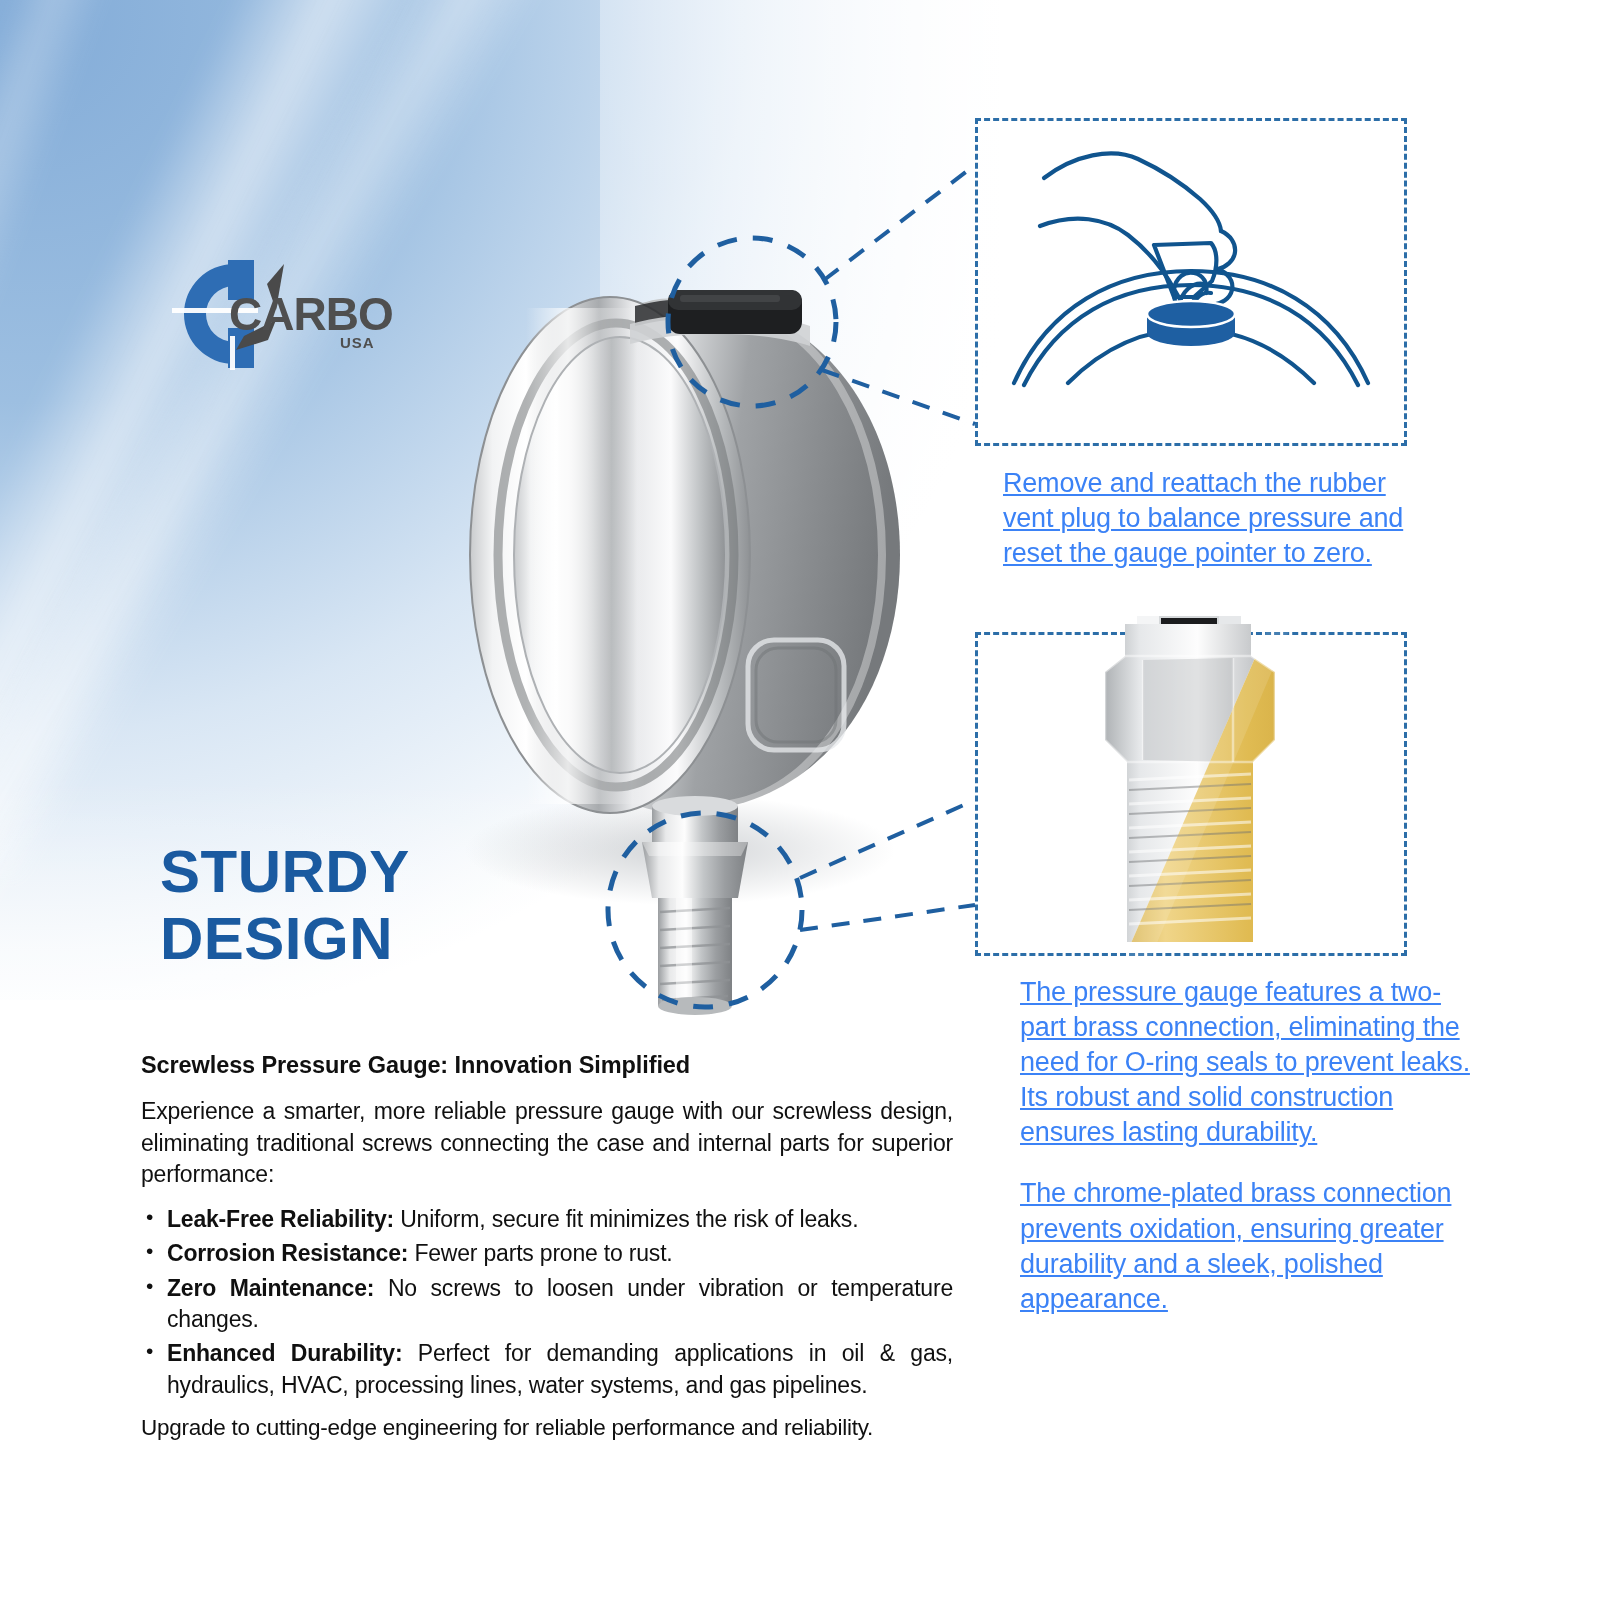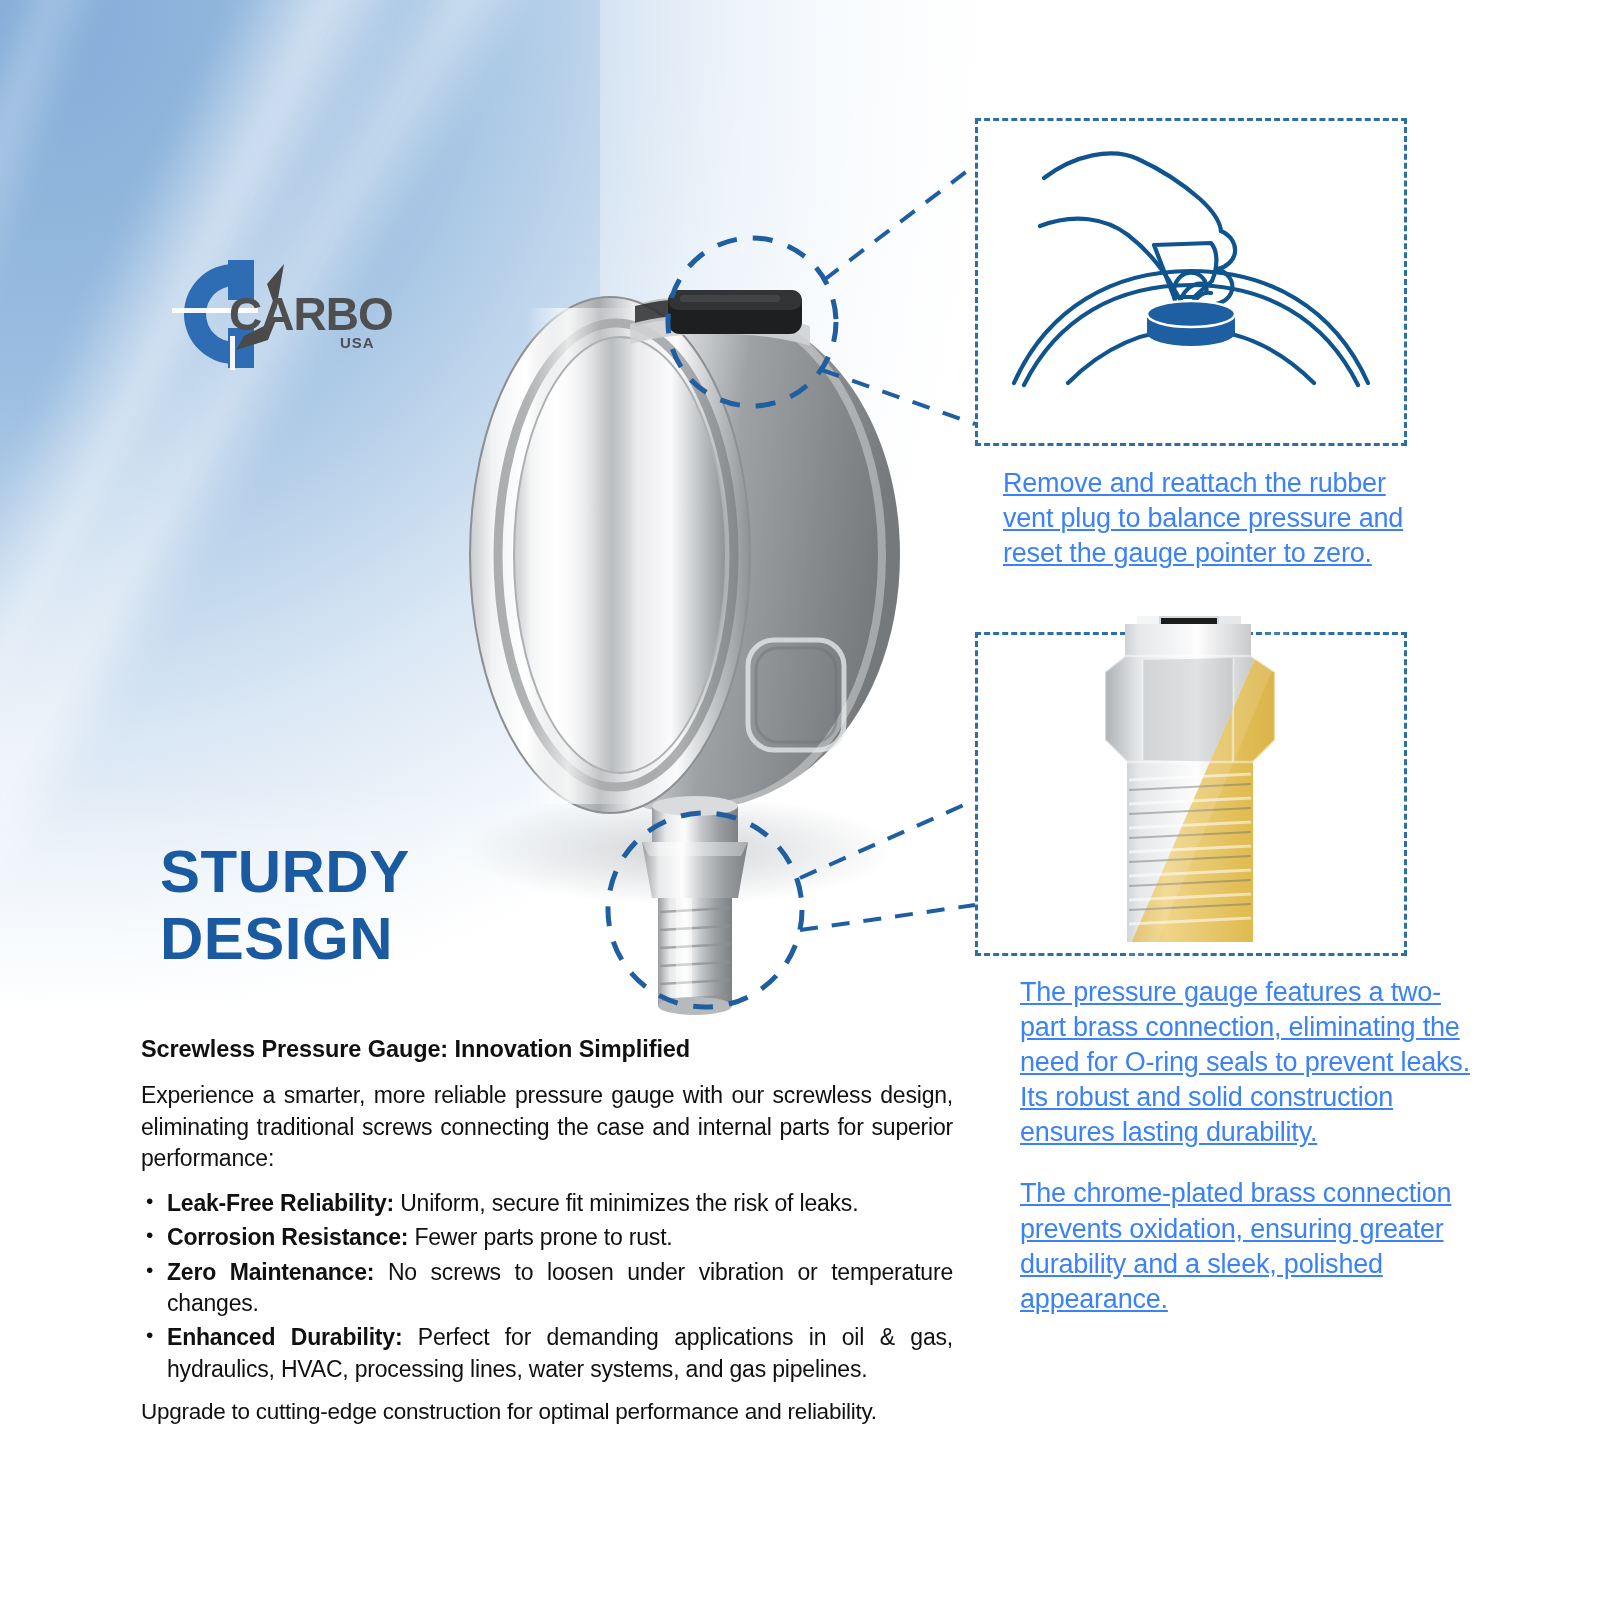--- a/index.html
+++ b/index.html
@@ -42,21 +42,21 @@
   
   .headline{
     position:absolute;left:160px;top:838px;z-index:6;
     color:#1A5AA0;font-weight:bold;font-size:60px;line-height:1.12;
     letter-spacing:.5px;
   }
 
   
   .copy{position:absolute;left:141px;top:1035px;width:812px;z-index:6;color:#101010;}
   .copy h2{
-    margin:0 0 16px 0;font-size:23.5px;font-weight:bold;line-height:1.25;
+    margin:16px 0 16px 0;font-size:23.5px;font-weight:bold;line-height:1.25;
     letter-spacing:-.1px;
   }
   .copy p.intro{
     margin:0 0 14px 0;font-size:23px;line-height:1.36;text-align:justify;
     letter-spacing:-.2px;
   }
   .bullets{margin:0 0 12px 0;padding:0;list-style:none;}
   .bullets li{
     position:relative;padding-left:26px;margin-bottom:3px;
     font-size:23px;line-height:1.36;text-align:justify;letter-spacing:-.2px;
@@ -253,21 +253,21 @@
       </li>
       <li>
         <span class="dot">•</span>
         <b>Zero Maintenance:</b><span> No screws to loosen under vibration or temperature changes.</span>
       </li>
       <li>
         <span class="dot">•</span>
         <b>Enhanced Durability:</b><span> Perfect for demanding applications in oil &amp; gas, hydraulics, HVAC, processing lines, water systems, and gas pipelines.</span>
       </li>
     </ul>
-    <p class="outro">Upgrade to cutting-edge construction for optimal performance and reliability.</p>
+    <p class="outro">Upgrade to cutting-edge engineering for reliable performance and reliability.</p>
   </div>
 
   <div class="callbox" id="box-vent">
     <div class="illus">
       <svg viewBox="0 0 426 322" width="100%" height="100%" preserveAspectRatio="xMidYMid meet">
         <g fill="none" stroke="#10548E" stroke-width="4.2" stroke-linecap="round" stroke-linejoin="round">
 
           <path d="M66 57 C96 34 134 26 160 38 C186 50 206 64 222 78
                    C234 89 242 100 243 110"></path>
 

